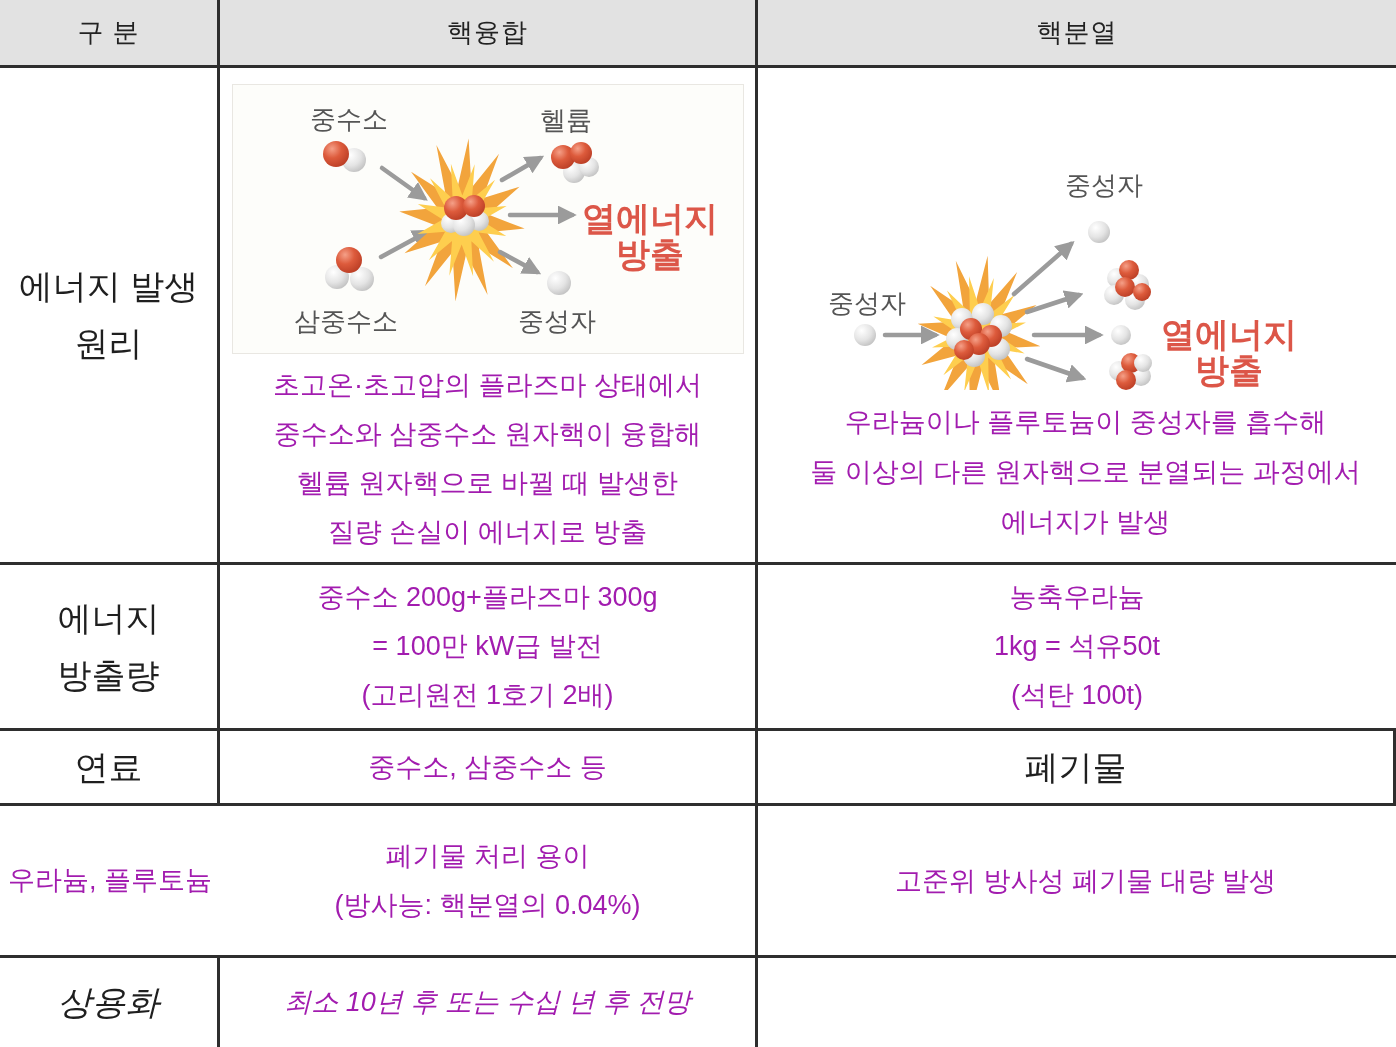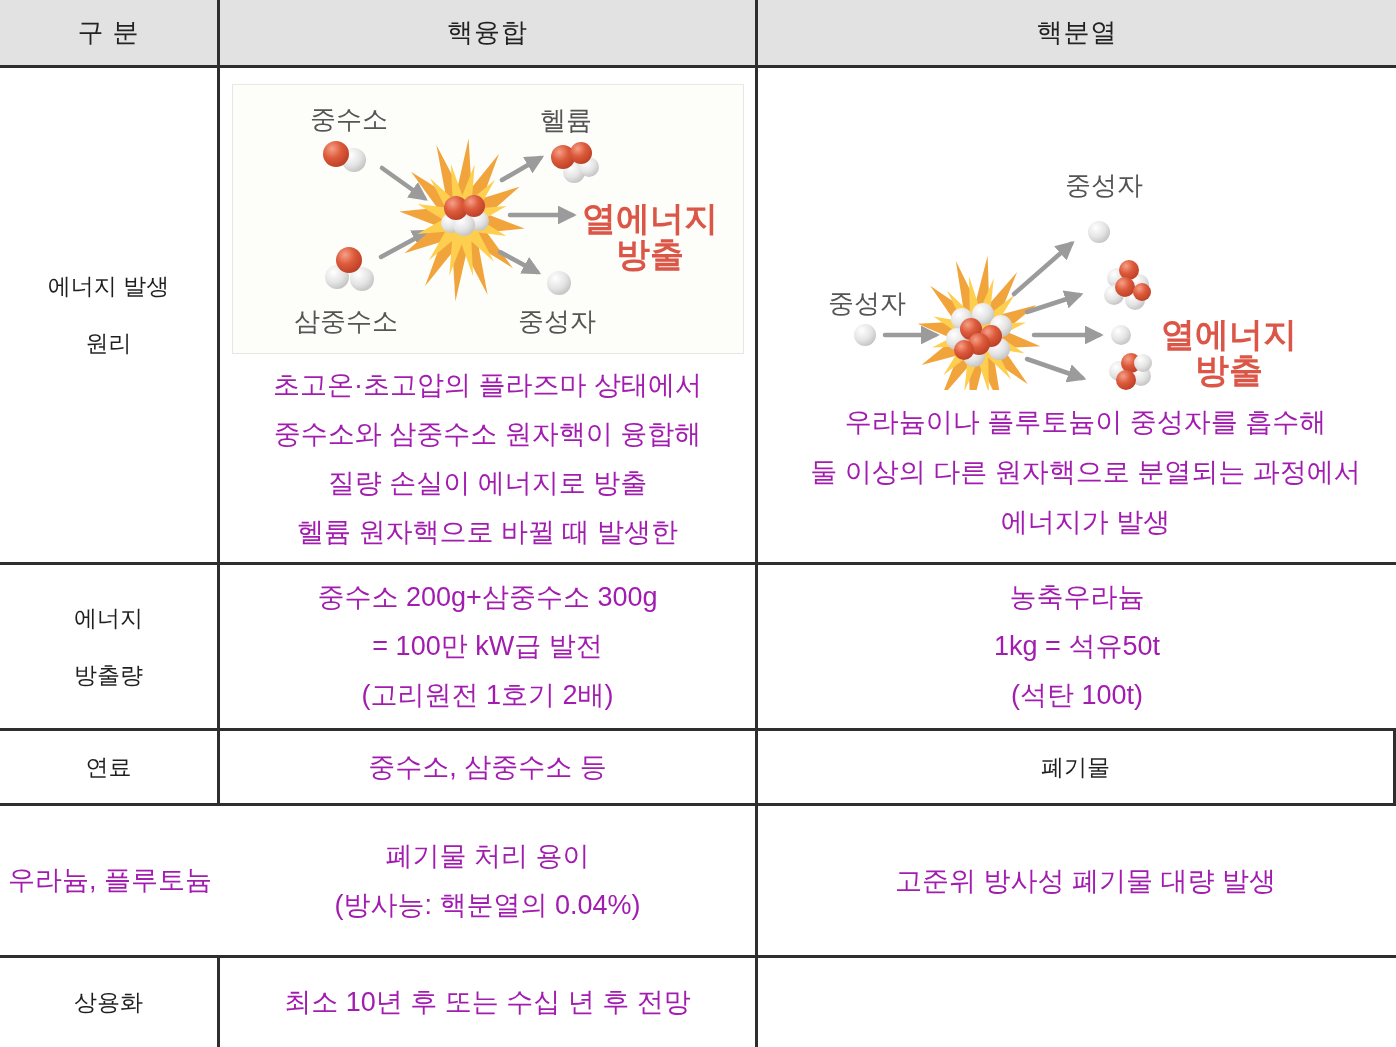--- a/index.html
+++ b/index.html
@@ -14,23 +14,23 @@
     background:#ffffff;
   }
   .cell {
     display:flex; flex-direction:column;
     align-items:center; justify-content:center;
     border-bottom:3px solid #2e2e2e;
     background:#ffffff;
     text-align:center;
   }
   .cell.cdiv { border-right:3px solid #2e2e2e; }
-  .cell.lastrow { border-bottom:none; }
+  .cell.lastrow { border-bottom:none;font-style:italic; }
   .cell.header { background:#e2e2e2; font-size:26px; letter-spacing:1px; color:#222; }
-  .cell.rowlabel { font-size:23px; line-height:57px; color:#1f1f1f; }
+  .cell.rowlabel { font-size:34px; line-height:57px; color:#1f1f1f; }
   .bodytext { font-size:27px; line-height:49px; color:#a21caf; }
   .bodytext.wide { line-height:50px;margin-left:17px; }
   .topalign { justify-content:flex-start; padding-top:16px; }
   .diagram-textblock { margin-top:7px; }
 
   svg text { font-family:"Liberation Sans","DejaVu Sans",sans-serif; }
   .dlabel { fill:#555555; font-size:26px; }
   .energy { fill:#dc5648; font-size:34px; font-weight:bold; }
   .arrowline { stroke:#9b9b9b; stroke-width:4.5; stroke-linecap:round; fill:none; }
 </style>
@@ -111,22 +111,22 @@
       <text class="dlabel" x="325" y="246" text-anchor="middle">중성자</text>
       <circle cx="327" cy="199" r="12" fill="url(#gGray)"></circle>
 
       <text class="energy" x="418" y="146" text-anchor="middle">열에너지</text>
       <text class="energy" x="418" y="182" text-anchor="middle">방출</text>
     </svg>
 
     <div class="bodytext diagram-textblock">
       <div>초고온·초고압의 플라즈마 상태에서</div>
       <div>중수소와 삼중수소 원자핵이 융합해</div>
+      <div>헬륨 원자핵으로 바뀔 때 발생한</div>
       <div>질량 손실이 에너지로 방출</div>
-      <div>헬륨 원자핵으로 바뀔 때 발생한</div>
     </div>
   </div>
 
   <div class="cell topalign">
     <svg width="556" height="306" viewBox="0 0 556 306">
       <text class="dlabel" x="68" y="228" text-anchor="middle">중성자</text>
       <circle cx="66" cy="251" r="11" fill="url(#gGray)"></circle>
       <line class="arrowline" x1="86" y1="251" x2="136" y2="251" marker-end="url(#arrowH)"></line>
 
       <g>
@@ -184,21 +184,21 @@
       <div>에너지가 발생</div>
     </div>
   </div>
 
   <div class="cell rowlabel cdiv">
     <div>에너지</div>
     <div>방출량</div>
   </div>
   <div class="cell cdiv">
     <div class="bodytext">
-      <div>중수소 200g+삼중수소 300g</div>
+      <div>중수소 200g+플라즈마 300g</div>
       <div>= 100만 kW급 발전</div>
       <div>(고리원전 1호기 2배)</div>
     </div>
   </div>
   <div class="cell">
     <div class="bodytext">
       <div>농축우라늄</div>
       <div>1kg = 석유50t</div>
       <div>(석탄 100t)</div>
     </div>

